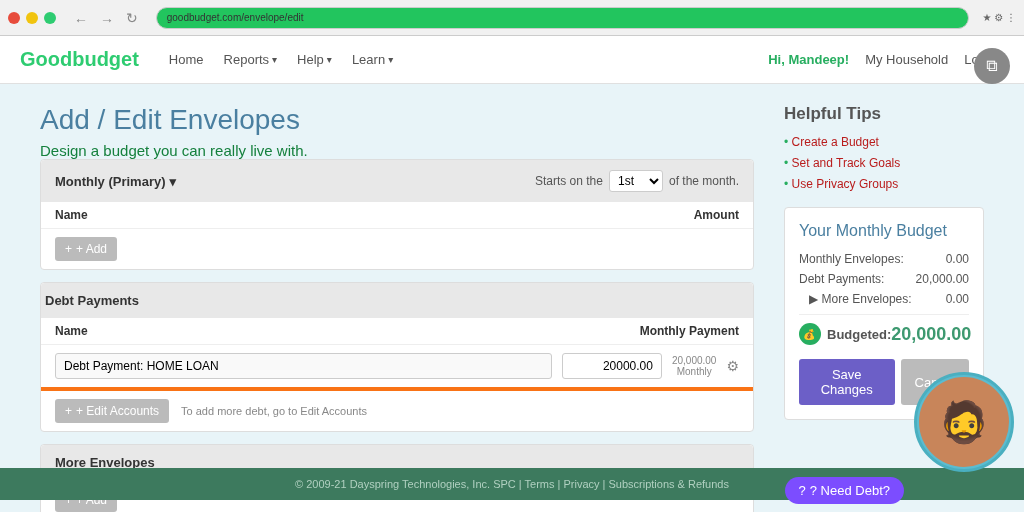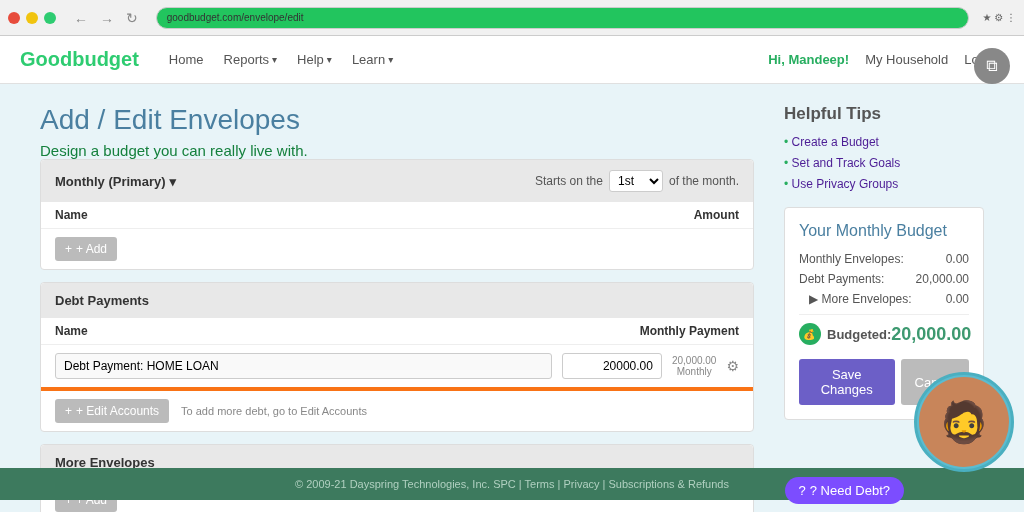--- a/index.html
+++ b/index.html
@@ -108,21 +108,21 @@
       cursor: pointer;
       margin: 8px 14px;
       display: flex;
       align-items: center;
       gap: 4px;
     }
 
     
     .debt-header {
       background: #e8e8e8;
-      padding: 10px 14px;
+      padding: 10px 4px;
       font-weight: bold;
       font-size: 13px;
       border-radius: 4px 4px 0 0;
     }
     .debt-cols {
       display: flex;
       justify-content: space-between;
       padding: 6px 14px;
       font-weight: bold;
       font-size: 12px;
@@ -172,21 +172,21 @@
       padding: 8px 14px;
     }
     .debt-footer-note { font-size: 11px; color: #888; }
 
     
     .right-panel { width: 200px; }
     .tips-section { margin-bottom: 16px; }
     .tips-title { font-size: 17px; font-weight: bold; color: #555; margin-bottom: 10px; }
     .tips-list { list-style: none; }
     .tips-list li { margin-bottom: 6px; }
-    .tips-list a { color: #4c1d95; text-decoration: none; font-size: 12px; }
+    .tips-list a { color: #b91c1c; text-decoration: none; font-size: 12px; }
     .tips-list a:before { content: '• '; color: #27ae60; }
 
     .budget-card {
       background: white;
       border: 1px solid #ddd;
       border-radius: 4px;
       padding: 14px;
     }
     .budget-card-title { font-size: 16px; color: #4a7fa0; margin-bottom: 12px; font-weight: 500; }
     .budget-row { display: flex; justify-content: space-between; font-size: 12px; margin-bottom: 6px; color: #555; }

